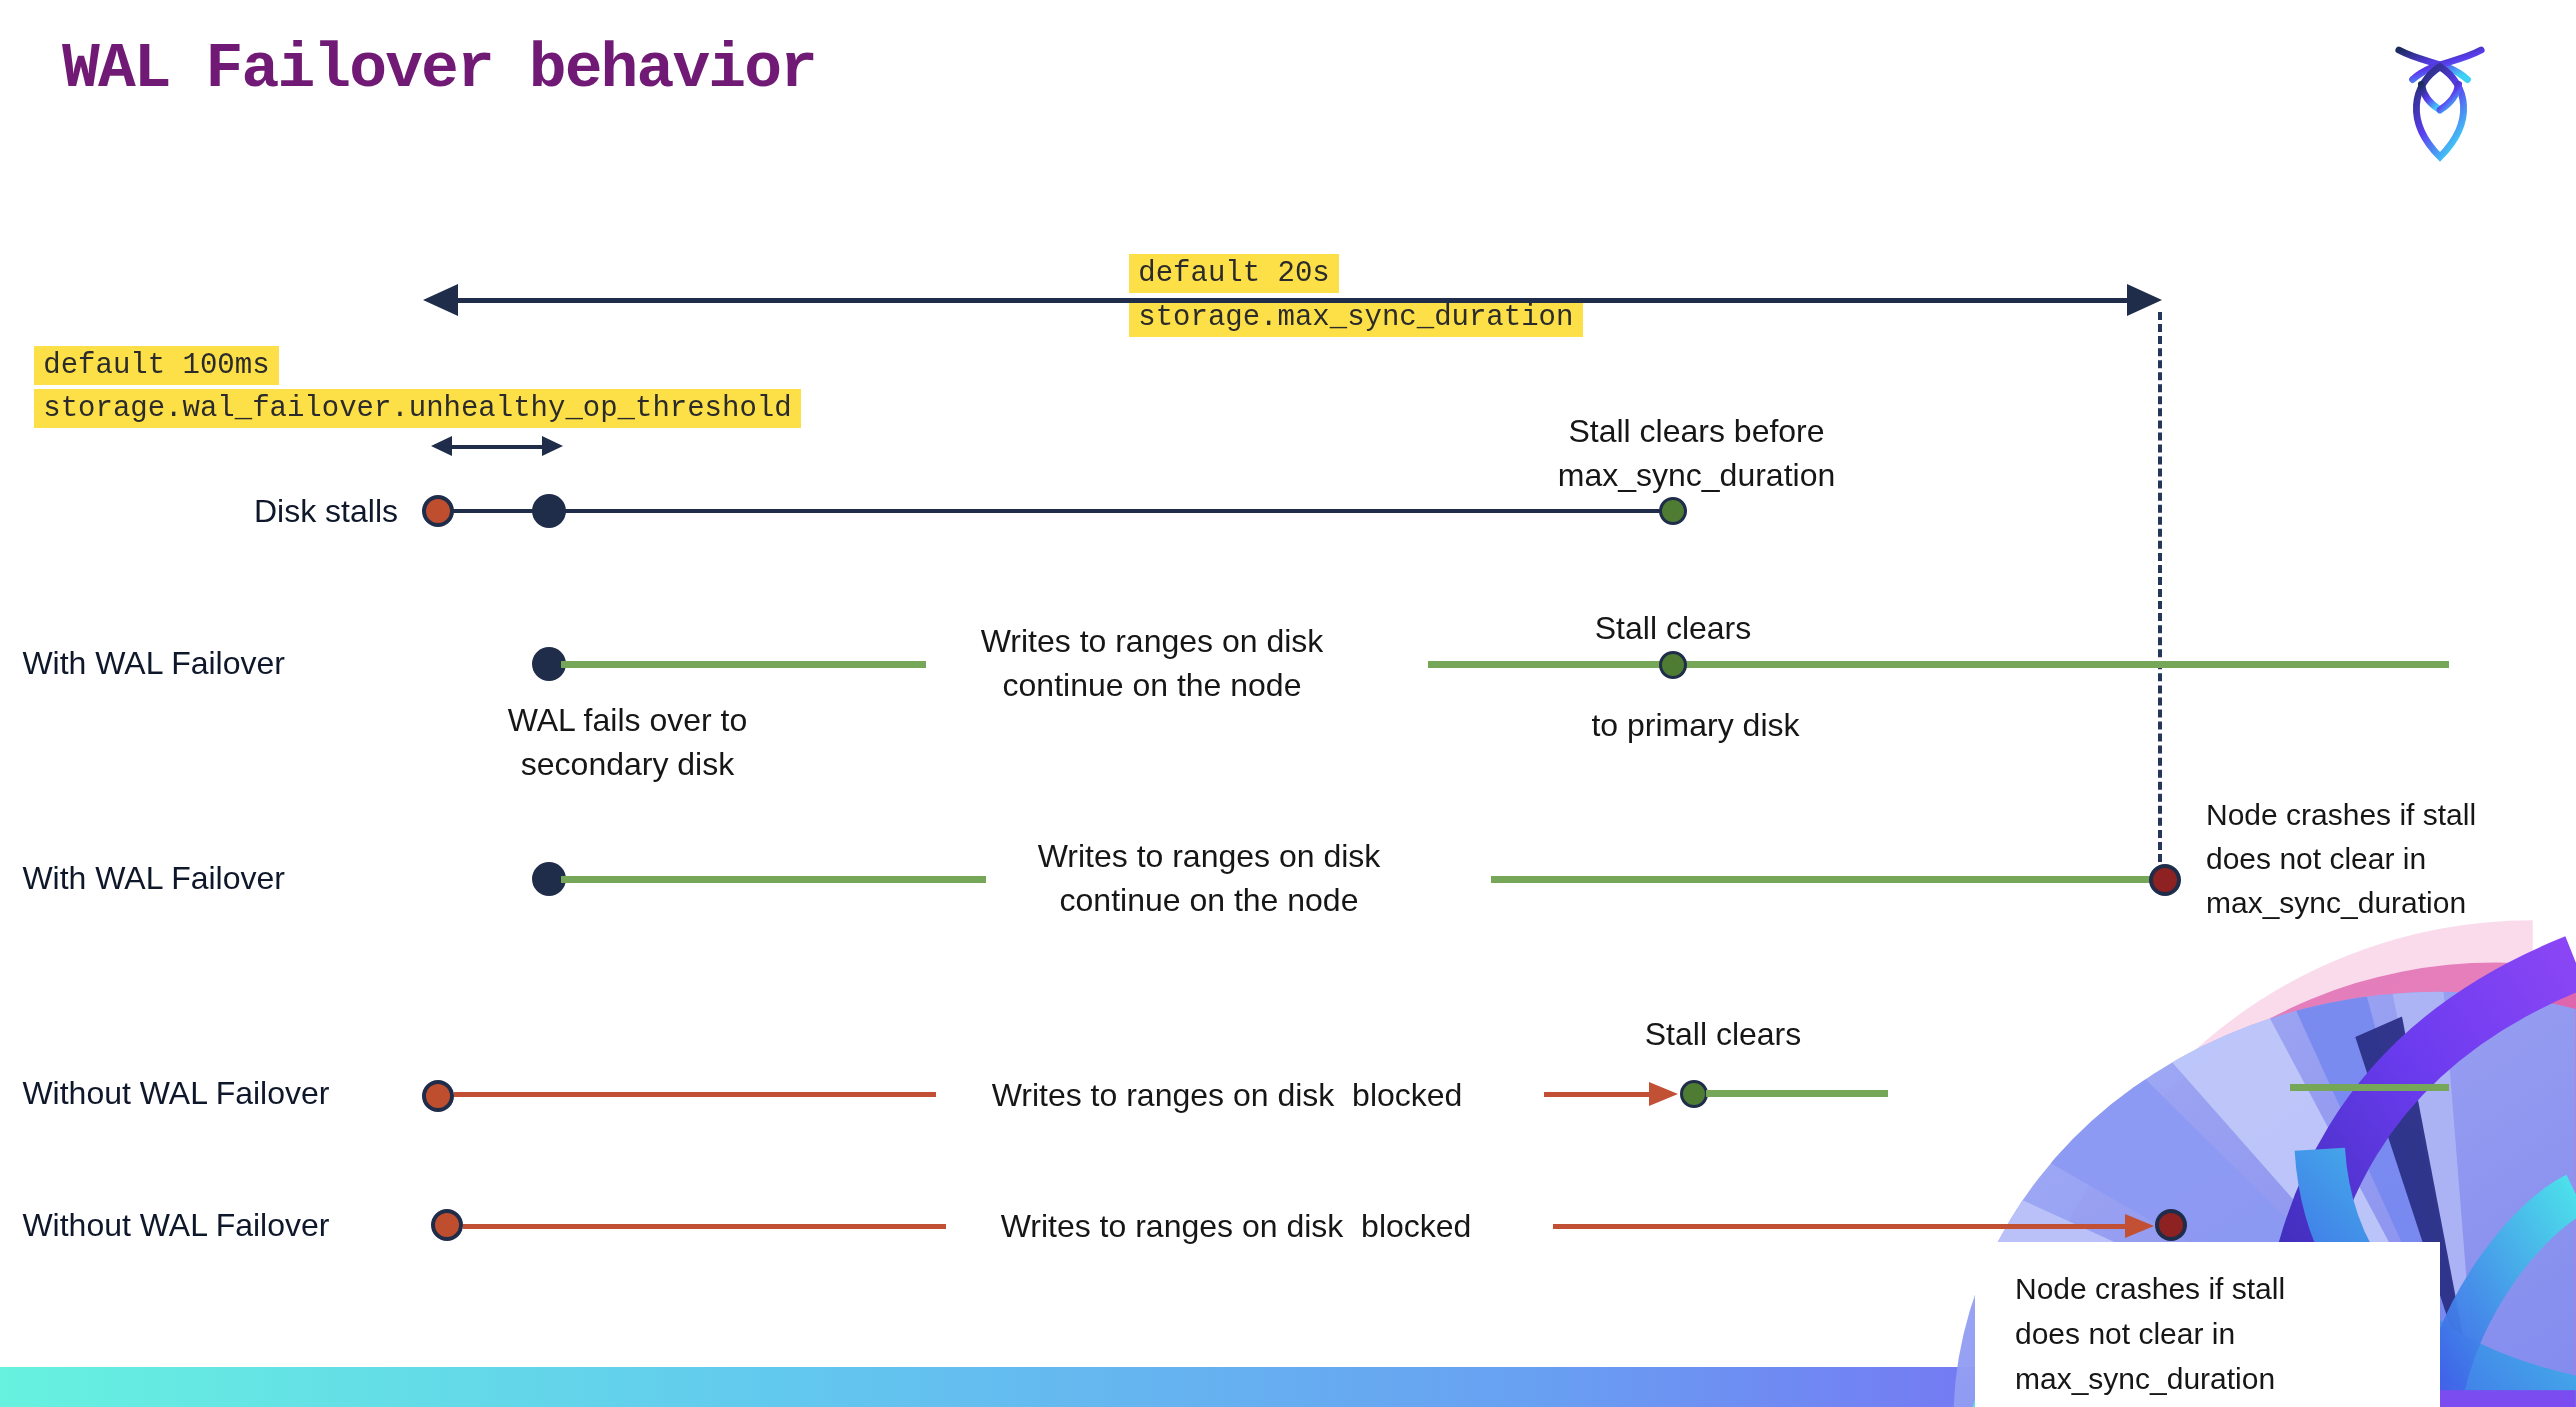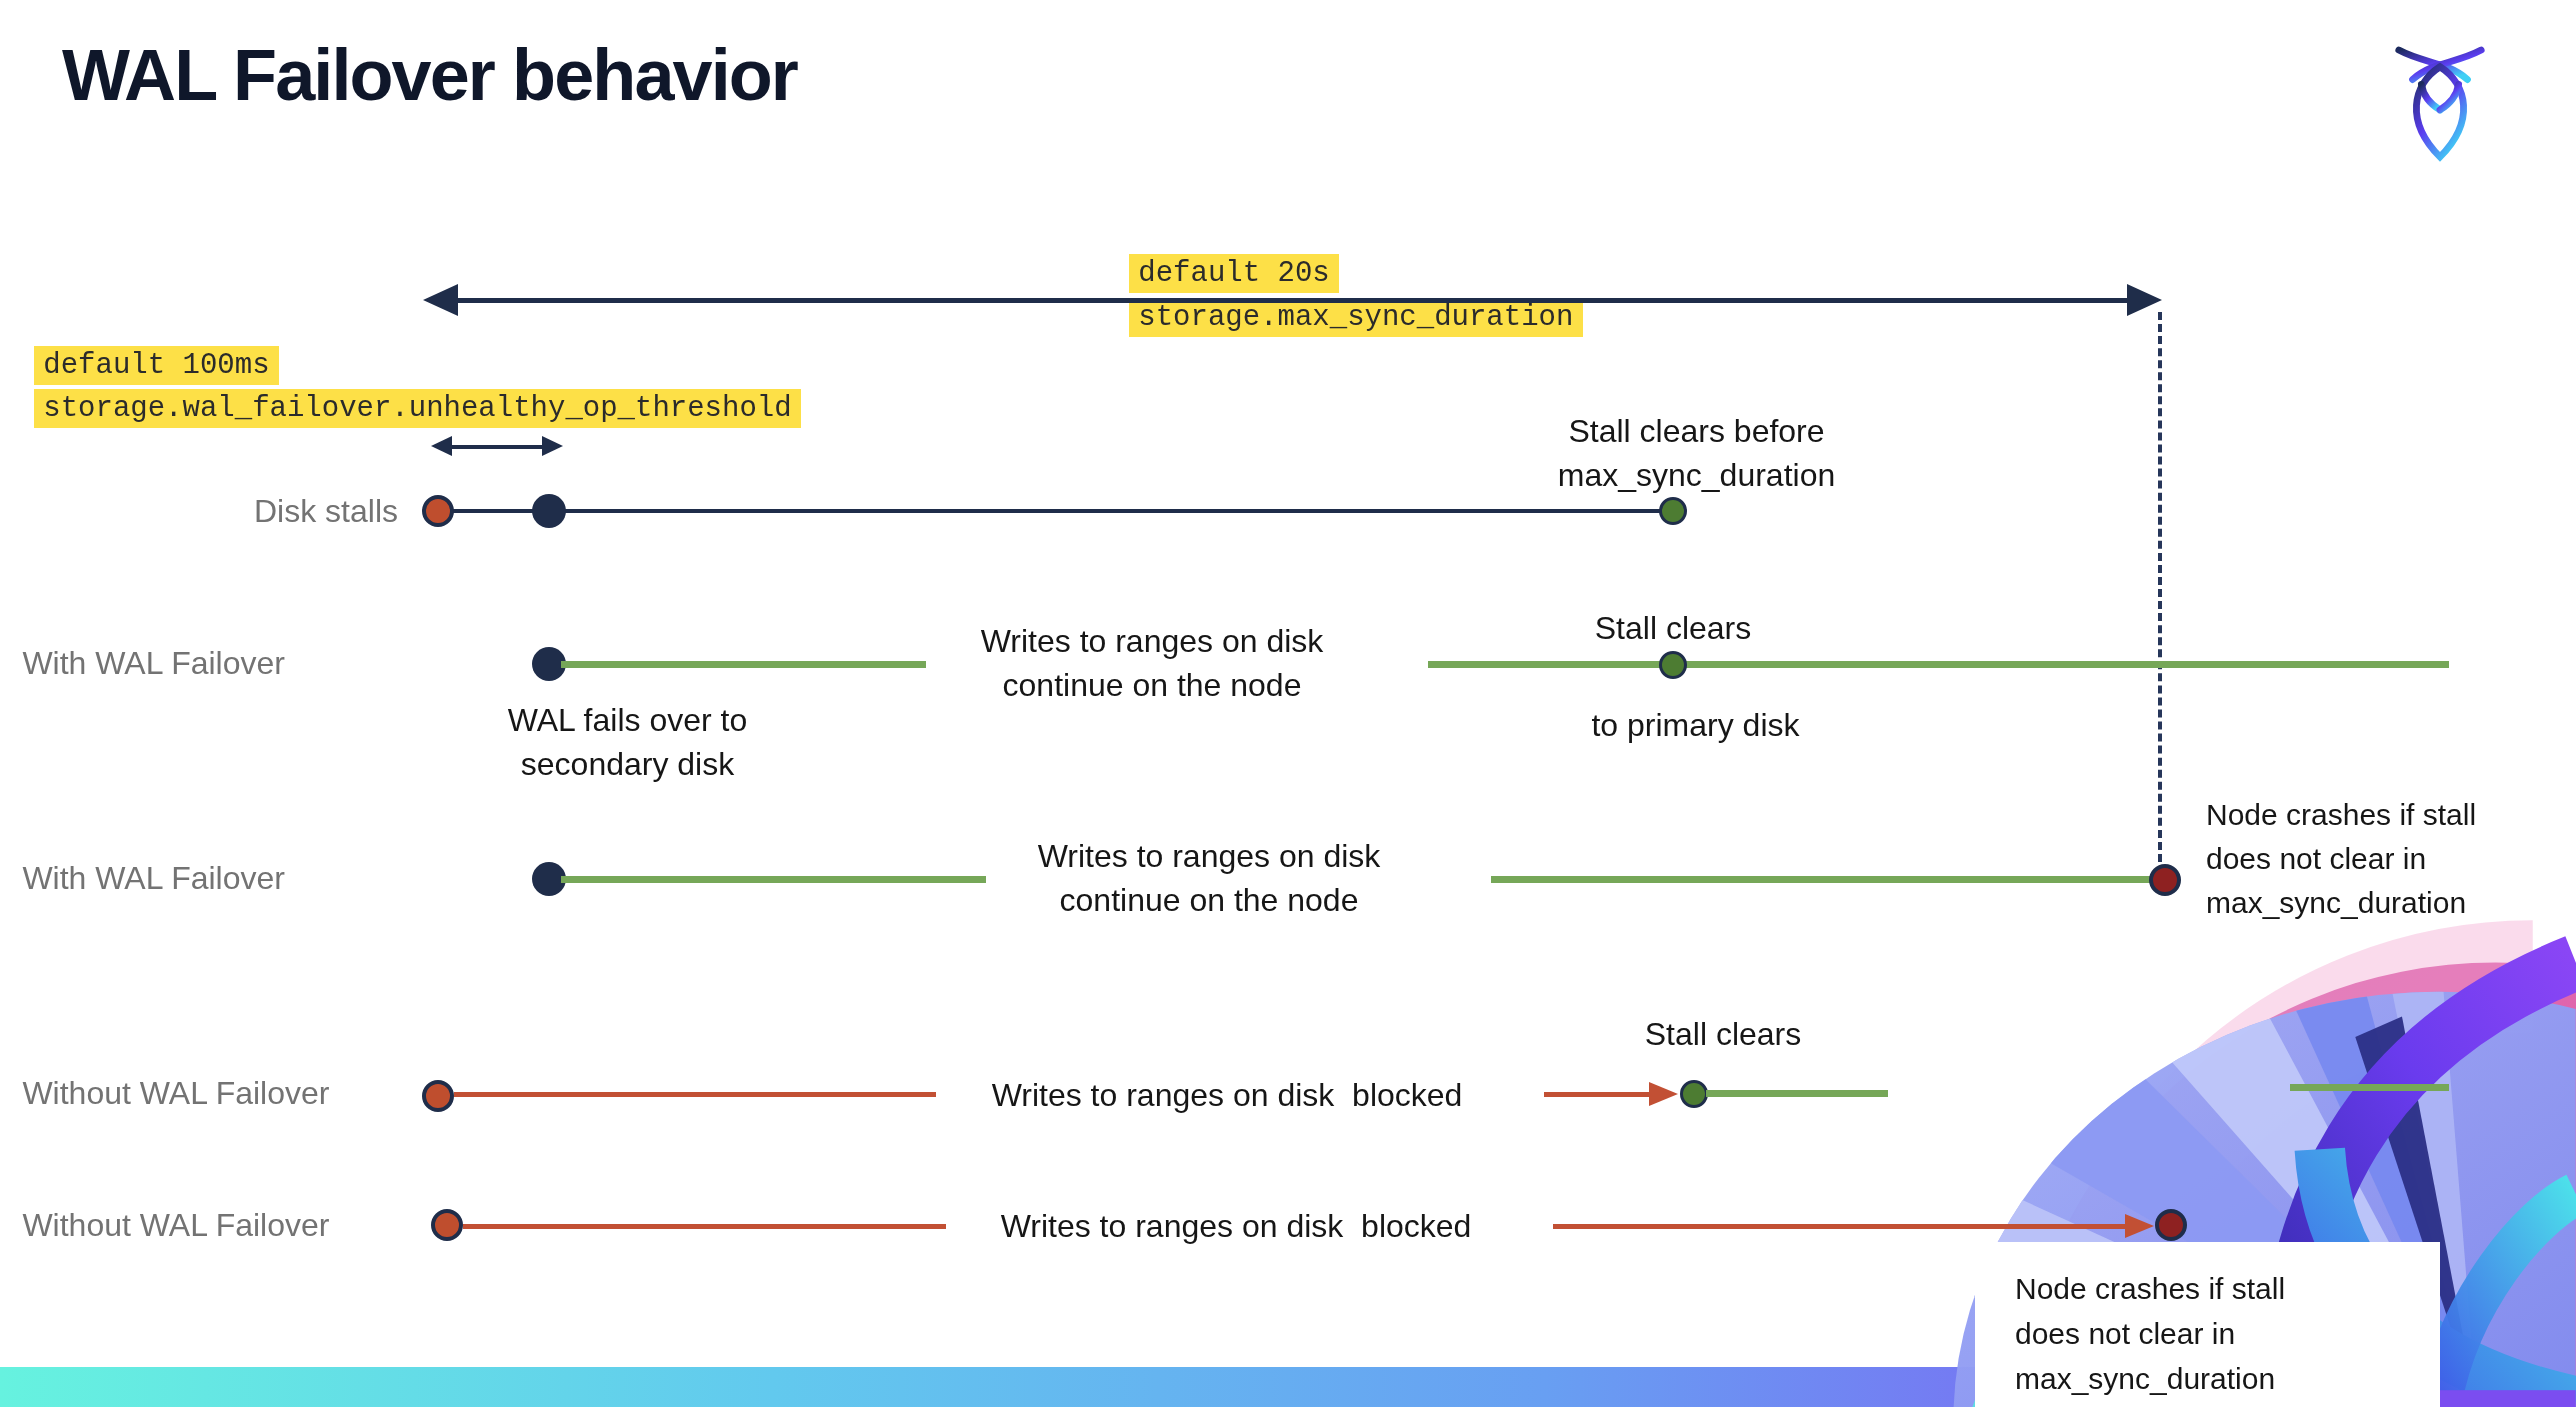--- a/index.html
+++ b/index.html
@@ -1,21 +1,21 @@
 <!DOCTYPE html>
 <html style="font-size:15px"><head>
 <meta charset="utf-8">
 <style>
   html,body{margin:0;padding:0;background:#ffffff;}
   .stage{position:relative;width:2576px;height:1408px;overflow:hidden;background:#ffffff;
          font-family:"Liberation Sans",sans-serif;color:#111111;}
   .abs{position:absolute;}
   .z5{z-index:5;}
-  .title{font-size:72px;font-weight:800;letter-spacing:-1.9px;color:#0f172a;white-space:nowrap;}
-  .row-label{font-size:32px;line-height:47px;color:#737373;white-space:nowrap;}
+  .title{font-size:63px;font-weight:800;letter-spacing:-1.9px;color:#701a75;white-space:nowrap;font-family:Liberation Mono, monospace;}
+  .row-label{font-size:32px;line-height:47px;color:#0f172a;white-space:nowrap;}
   .ann{font-size:32px;line-height:44px;color:#161616;text-align:center;}
   .ann span{display:block;white-space:pre-wrap;}
   .ann.small{font-size:30px;line-height:44px;}
   .ann.left{text-align:left;}
   .chip{display:inline-block;background:#fde047;color:#2b2b2b;
         font-family:"Liberation Mono",monospace;font-size:29px;line-height:37px;
         padding:0.9px 9.3px;white-space:pre;}
   .hline{height:3.7px;background:#1f2d4a;}
   .gline{height:6.5px;background:#76a758;}
   .rline{height:4.7px;background:#c25034;}

